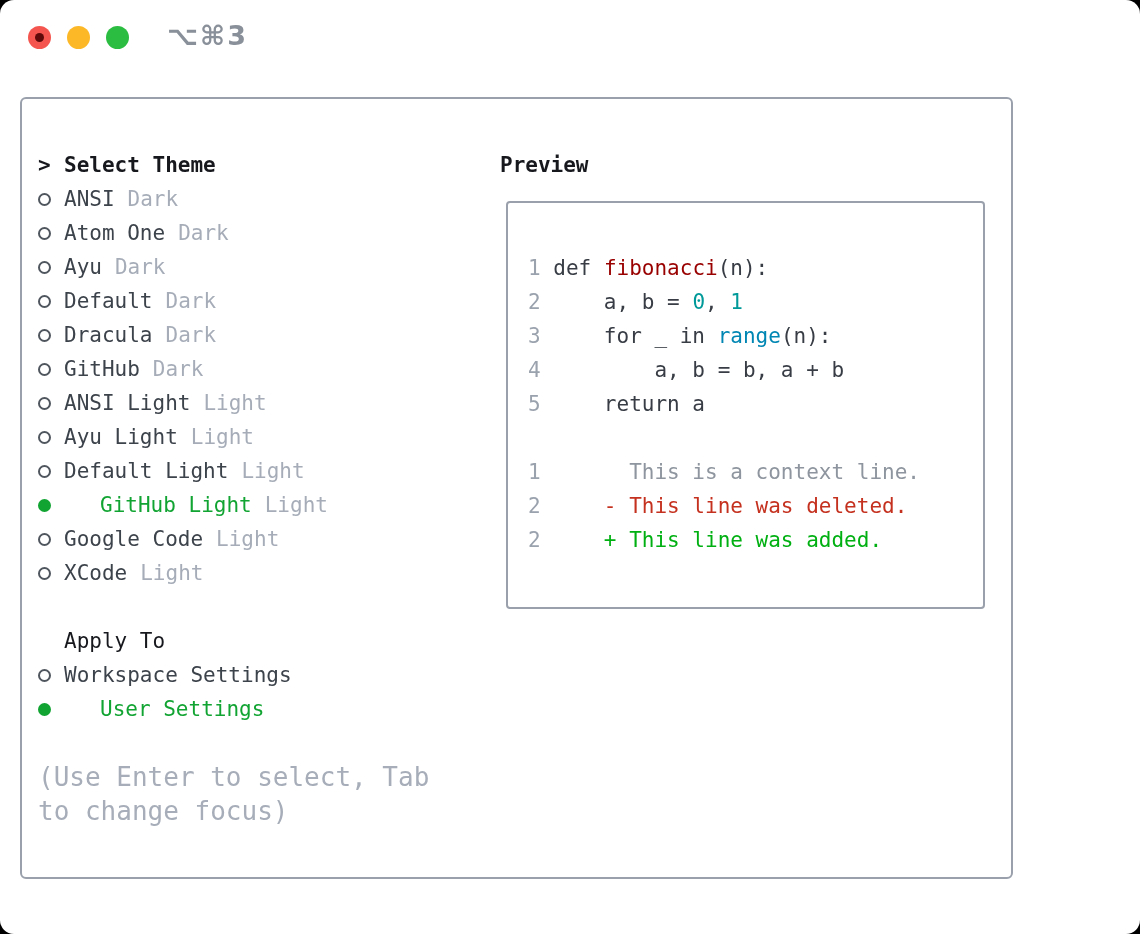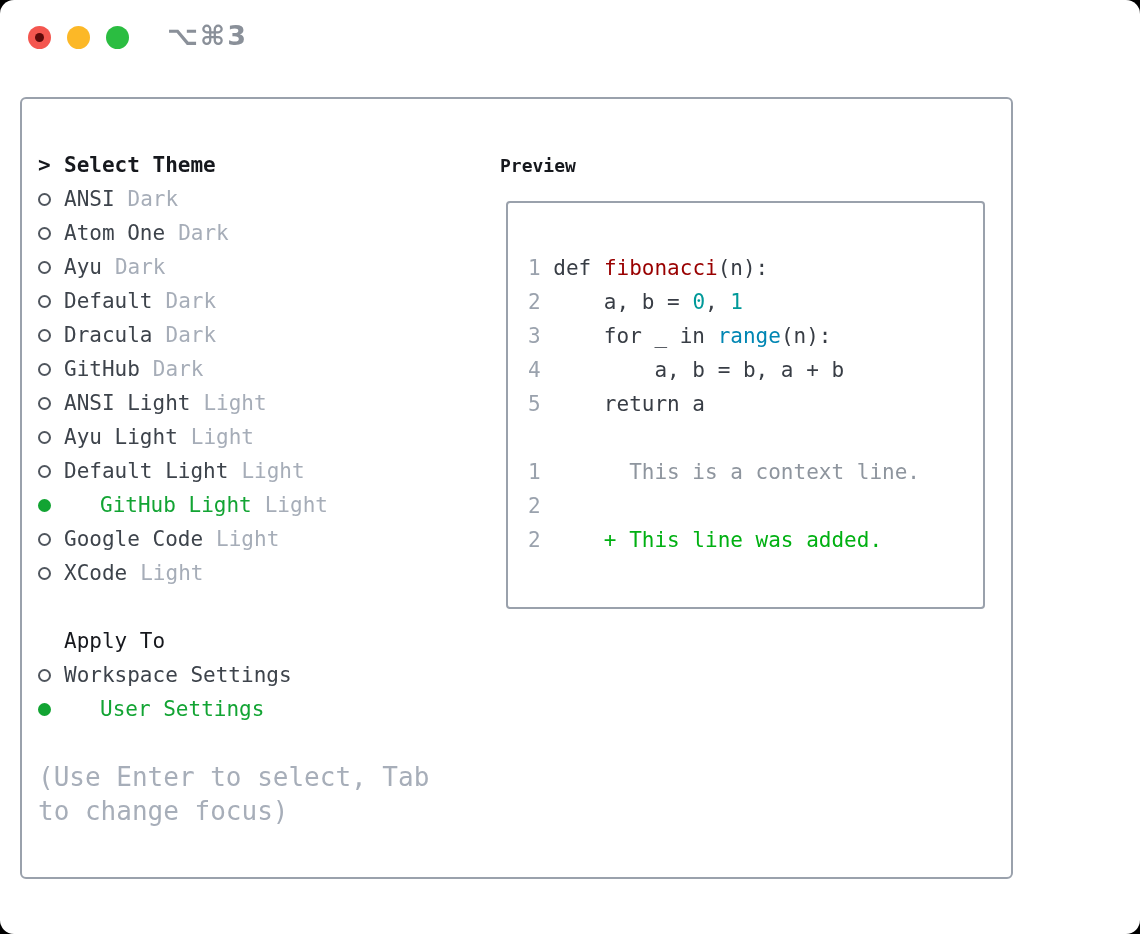--- a/index.html
+++ b/index.html
@@ -60,21 +60,21 @@
   .theme-panel{position:absolute;left:16px;top:49px;}
   .apply-panel{position:absolute;left:16px;top:525px;}
   .help{
     position:absolute;left:16px;top:661px;width:400px;
     font-size:26px;line-height:34px;
     color:var(--help-gray,#a7aeb9);
   }
   
   .preview-header{
     position:absolute;left:478px;top:49px;height:34px;display:flex;align-items:center;
-    font-size:18px;font-weight:bold;color:var(--header-dark,#16181d);
+    font-size:21px;font-weight:bold;color:var(--header-dark,#16181d);
   }
   .preview-box{
     position:absolute;left:484px;top:102px;width:479px;height:408px;
     box-sizing:border-box;
     border:2px solid var(--border-gray,#9aa1ac);
     border-radius:4px;
     background:#fff;
   }
   .code{position:absolute;left:20px;top:48px;font-size:21px;}
   .cline{height:34px;display:flex;align-items:center;white-space:pre;}
@@ -144,20 +144,20 @@
       <div class="code" id="preview-code">
           <div class="block">
             <div class="cline"><span class="lnum">1</span><span class="seg-plain"> def </span><span class="seg-title">fibonacci</span><span class="seg-plain">(n):</span></div>
             <div class="cline"><span class="lnum">2</span><span class="seg-plain">     a, b = </span><span class="seg-number">0</span><span class="seg-plain">, </span><span class="seg-number">1</span></div>
             <div class="cline"><span class="lnum">3</span><span class="seg-plain">     for _ in </span><span class="seg-builtin">range</span><span class="seg-plain">(n):</span></div>
             <div class="cline"><span class="lnum">4</span><span class="seg-plain">         a, b = b, a + b</span></div>
             <div class="cline"><span class="lnum">5</span><span class="seg-plain">     return a</span></div>
           </div>
           <div class="block">
             <div class="cline"><span class="lnum">1</span><span class="seg-ctx">       This is a context line.</span></div>
-            <div class="cline"><span class="lnum">2</span></div>
+            <div class="cline"><span class="lnum">2</span><span class="seg-del">     - This line was deleted.</span></div>
             <div class="cline"><span class="lnum">2</span><span class="seg-add">     + This line was added.</span></div>
           </div>
         </div>
     </div>
 
   </div>
 </div>
 
 </body></html>

